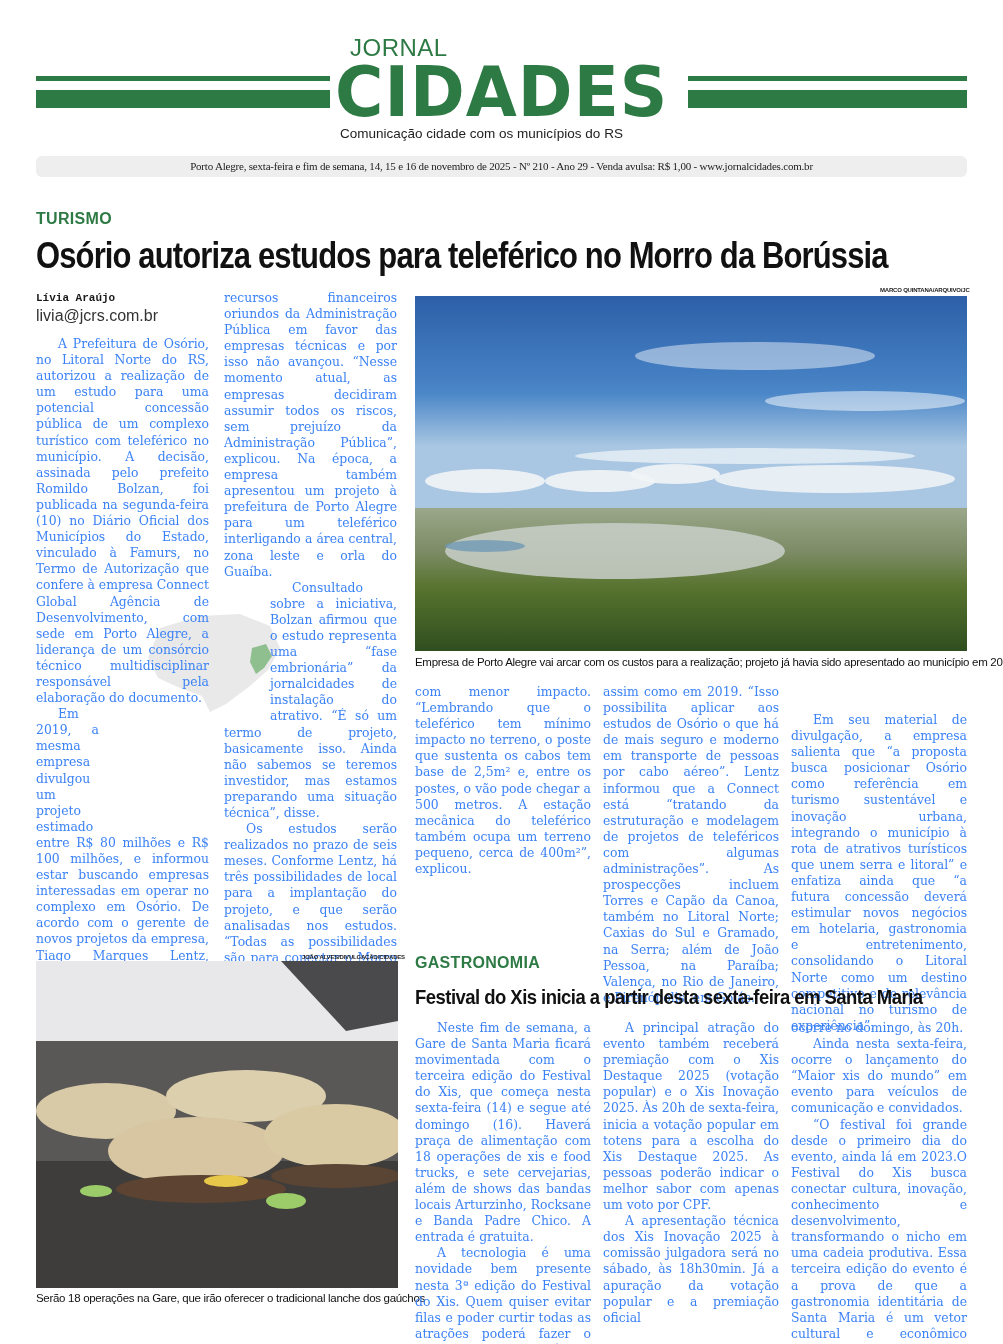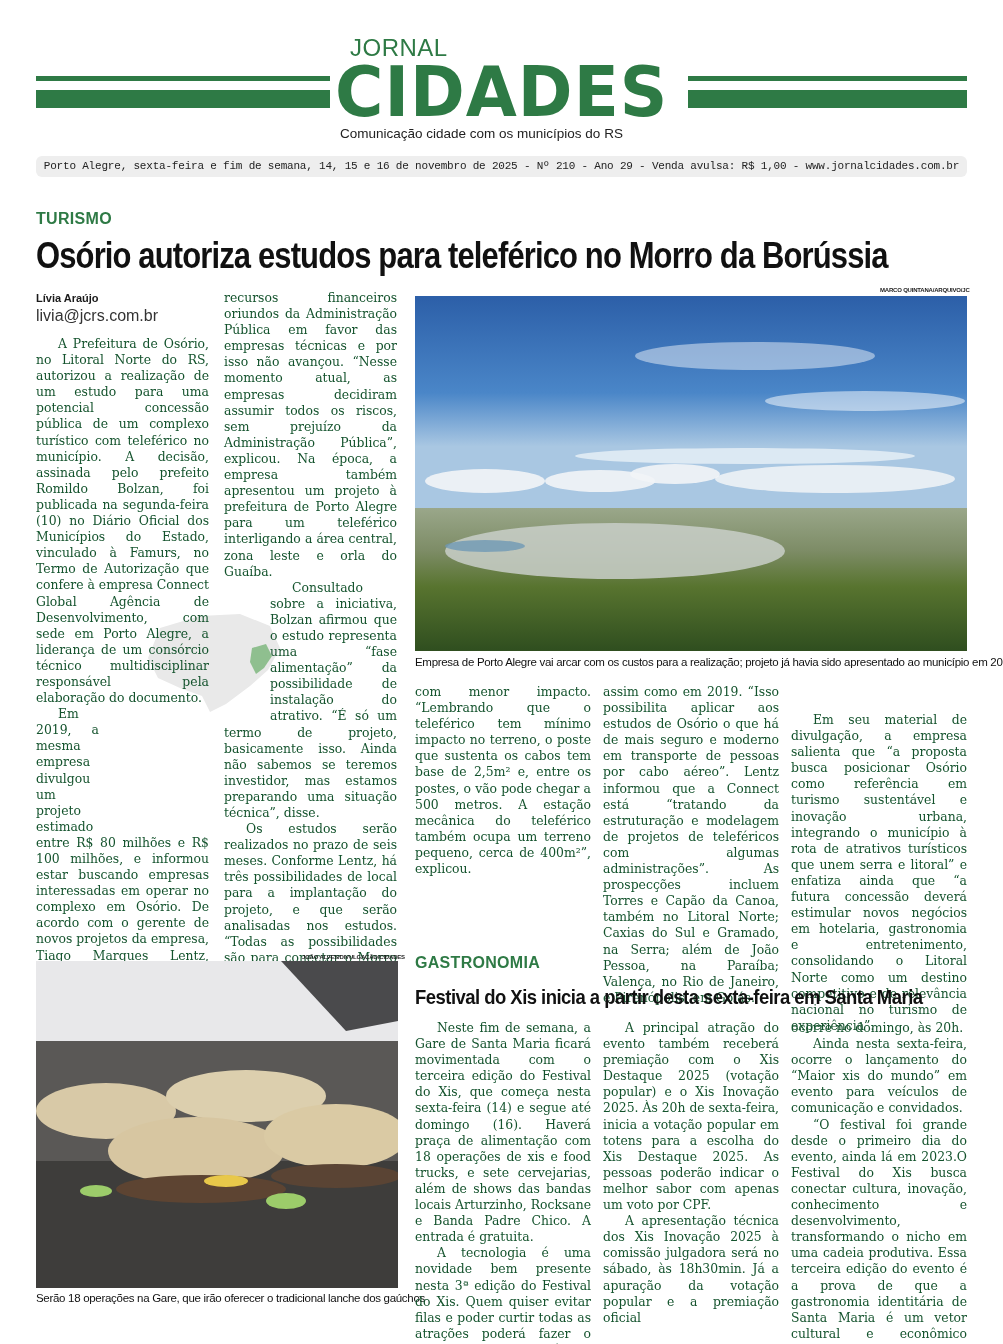--- a/index.html
+++ b/index.html
@@ -9,29 +9,29 @@
   .masthead { position: absolute; left: 0; top: 0; width: 1003px; height: 150px; }
   .mh-bars { position: absolute; top: 76px; height: 34px; }
   .mh-bars.left { left: 36px; width: 294px; }
   .mh-bars.right { left: 688px; width: 279px; }
   .mh-bars .thin { position: absolute; left: 0; right: 0; top: 0; height: 5px; background: #2e7a45; }
   .mh-bars .thick { position: absolute; left: 0; right: 0; top: 14px; height: 18px; background: #2e7a45; }
   .mh-jornal { position: absolute; left: 338px; top: 34px; font-family: "Liberation Sans", sans-serif; font-size: 24px; color: #2e7a45; letter-spacing: 0.5px; margin-left: 12px; }
   .mh-cidades { position: absolute; left: 335px; top: 58px; font-family: "DejaVu Sans", sans-serif; font-weight: bold; font-size: 66px; line-height: 66px; color: #2e7a45; letter-spacing: 1px; transform: scaleY(1.05); transform-origin: top left; }
   .mh-tagline { position: absolute; left: 340px; top: 126px; font-family: "Liberation Sans", sans-serif; font-size: 13.5px; color: #222; }
 
-  .dateline { position: absolute; left: 36px; top: 156px; width: 931px; height: 21px; background: #eeeeee; border-radius: 6px; text-align: center; font-family: Liberation Mono, monospace; font-size: 11px; line-height: 21px; color: #222; letter-spacing: -0.2px; }
+  .dateline { position: absolute; left: 36px; top: 156px; width: 931px; height: 21px; background: #eeeeee; border-radius: 6px; text-align: center; font-family: Liberation Serif, serif; font-size: 11px; line-height: 21px; color: #222; letter-spacing: -0.2px; }
 
   .section-tag { position: absolute; font-family: "Liberation Sans", sans-serif; font-weight: bold; color: #2e7a45; font-size: 16px; letter-spacing: 0.3px; }
   .headline { position: absolute; font-family: "Liberation Sans", sans-serif; font-weight: bold; color: #111; letter-spacing: -1px; white-space: nowrap; }
 
-  .byline-name { position: absolute; left: 36px; top: 292px; font-family: Liberation Sans, sans-serif; font-weight: bold; font-size: 11px; }
+  .byline-name { position: absolute; left: 36px; top: 292px; font-family: Liberation Mono, monospace; font-weight: bold; font-size: 11px; }
   .byline-mail { position: absolute; left: 36px; top: 307px; font-family: "Liberation Sans", sans-serif; font-size: 16px; color: #333; }
 
-  .col { position: absolute; font-size: 12.4px; line-height: 16.1px; text-align: justify; hyphens: manual; color: #14532d; }
+  .col { position: absolute; font-size: 12.4px; line-height: 16.1px; text-align: justify; hyphens: manual; color: #3b82f6; }
   .col p { text-indent: 22px; }
   .col p.noindent { text-indent: 0; }
 
   .photo { position: absolute; overflow: hidden; }
   .credit { position: absolute; font-family: "Liberation Sans", sans-serif; font-size: 6px; font-weight: bold; letter-spacing: -0.2px; color: #222; white-space: nowrap; }
   .caption { position: absolute; font-family: "Liberation Sans", sans-serif; font-size: 11.5px; color: #111; white-space: nowrap; letter-spacing: -0.3px; }
 
   .map-shape { position: absolute; left: 140px; top: 608px; width: 150px; height: 110px; }
 </style>
 </head>
@@ -66,21 +66,21 @@
 
 <div class="col" style="left:36px; top:336px; width:173px;">
   <p>A Prefeitura de Osório, no Litoral Norte do RS, autorizou a realização de um estudo para uma potencial concessão pública de um complexo turístico com teleférico no município. A decisão, assinada pelo prefeito Romildo Bolzan, foi publicada na segunda-feira (10) no Diário Oficial dos Municípios do Estado, vinculado à Famurs, no Termo de Autorização que confere à empresa Connect Global Agência de Desenvolvimento, com sede em Porto Alegre, a liderança de um consórcio técnico multidisciplinar responsável pela elaboração do documento.</p>
   <div style="float:right; width:110px; height:120px;"></div>
   <p>Em 2019, a mesma empresa divulgou um projeto estimado entre R$ 80 milhões e R$ 100 milhões, e informou estar buscando empresas interessadas em operar no complexo em Osório. De acordo com o gerente de novos projetos da empresa, Tiago Marques Lentz, naquela ocasião os estudos técnicos necessitariam de</p>
 </div>
 
 <div class="col" style="left:224px; top:290px; width:173px;">
   <p class="noindent">recursos financeiros oriundos da Administração Pública em favor das empresas técnicas e por isso não avançou. “Nesse momento atual, as empresas decidiram assumir todos os riscos, sem prejuízo da Administração Pública”, explicou. Na época, a empresa também apresentou um projeto à prefeitura de Porto Alegre para um teleférico interligando a área central, zona leste e orla do Guaíba.</p>
   <div style="float:left; width:46px; height:140px;"></div>
-  <p>Consultado sobre a iniciativa, Bolzan afirmou que o estudo representa uma “fase alimentação” da possibilidade de instalação do atrativo. “É só um termo de projeto, basicamente isso. Ainda não sabemos se teremos investidor, mas estamos preparando uma situação técnica”, disse.</p>
+  <p>Consultado sobre a iniciativa, Bolzan afirmou que o estudo representa uma “fase embrionária” da jornalcidades de instalação do atrativo. “É só um termo de projeto, basicamente isso. Ainda não sabemos se teremos investidor, mas estamos preparando uma situação técnica”, disse.</p>
   <p>Os estudos serão realizados no prazo de seis meses. Conforme Lentz, há três possibilidades de local para a implantação do projeto, e que serão analisadas nos estudos. “Todas as possibilidades são para conectar o Morro da Borússia, considerada a estação superior. Os locais (possíveis) para a estação inferior são próximos à cidade e lagoas, no nível da rodovia”, explicou.</p>
   <p>Ainda segundo o gerente, os estudos definirão qual local e trajetos mais apropriados e</p>
 </div>
 
 <div class="credit" style="left:880px; top:287px;">MARCO QUINTANA/ARQUIVO/JC</div>
 <div class="photo" style="left:415px; top:296px; width:552px; height:355px;">
   <svg width="552" height="355" viewBox="0 0 552 355" preserveAspectRatio="none">
     <defs>
       <linearGradient id="sky" x1="0" y1="0" x2="0" y2="1">
         <stop offset="0" stop-color="#2c5fa8"></stop>

